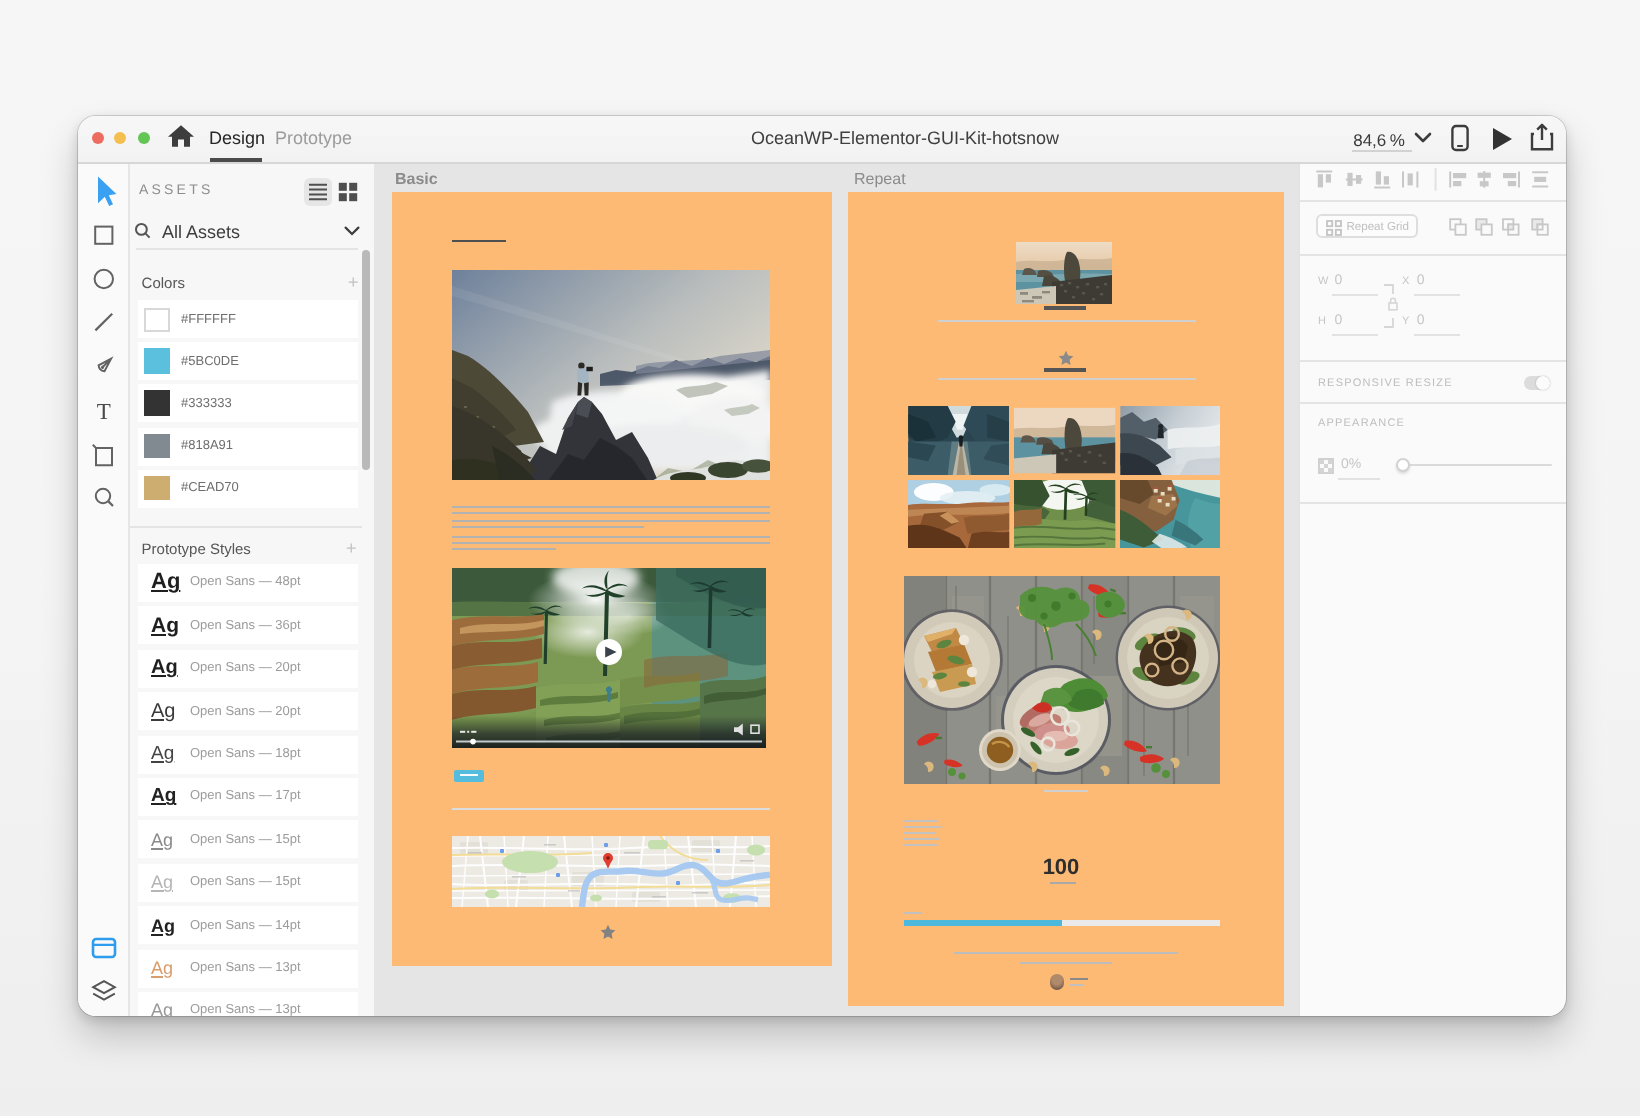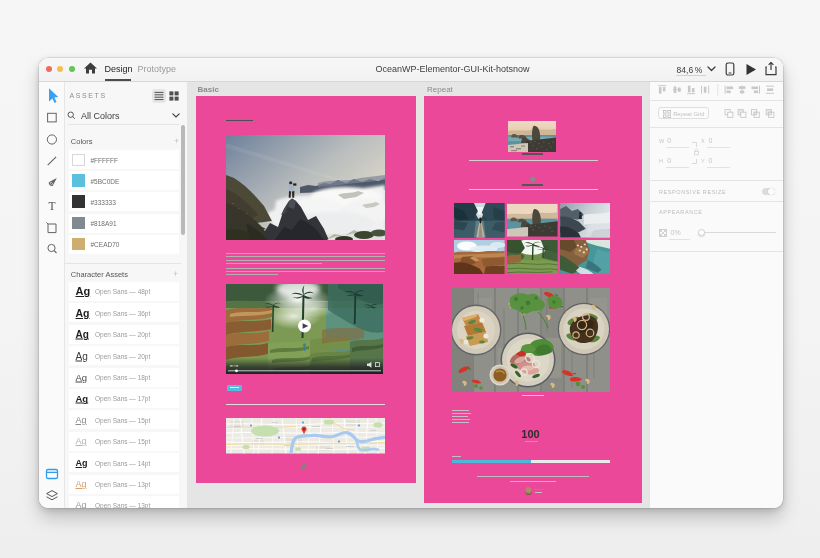--- a/index.html
+++ b/index.html
@@ -14,21 +14,21 @@
   
   .titlebar { position:absolute; left:0; top:0; width:744px; height:24px;
               background:linear-gradient(#f7f7f7,#f2f2f2); border-bottom:1px solid #d7d7d7; }
   .light { position:absolute; top:7.7px; width:6px; height:6px; border-radius:50%; }
   .tb-txt { position:absolute; font-size:9px; color:#9b9b9b; top:6.4px; white-space:nowrap; }
   
   .rail { position:absolute; left:0; top:24px; width:26px; height:425.5px; background:#fafafa; border-right:1px solid #e6e6e6; }
   .assets { position:absolute; left:26px; top:24px; width:122px; height:425.5px; background:#f7f7f7; overflow:hidden; }
   .canvas { position:absolute; left:148px; top:24px; width:462.4px; height:425.5px; background:#e5e5e6; overflow:hidden; }
   .inspector { position:absolute; left:610.4px; top:24px; width:133.6px; height:425.5px; background:#fafafa; border-left:1px solid #e3e3e3; }
-  .artboard { position:absolute; background:#ec4899; overflow:hidden; }
+  .artboard { position:absolute; background:#fdba74; overflow:hidden; }
   .ab-label { position:absolute; font-size:8px; color:#8b8b8b; }
   .hline { position:absolute; background:#e4e4e4; height:1px; }
   .arow { position:absolute; left:4.5px; width:109.5px; height:19px; background:#fff; }
   .sw { position:absolute; left:3px; top:3.2px; width:12.5px; height:12.5px; display:block; }
   .alab { position:absolute; left:21.5px; top:50%; transform:translateY(-50%); font-size:6.5px; color:#9b9b9b; white-space:nowrap; }
   .arow .alab { color:#6e6e6e; }
   #char-rows .alab { color:#9b9b9b; left:26px; }
   .ag { position:absolute; left:6.5px; top:50%; transform:translateY(-50%);text-decoration:underline; }
   .ins-lab { position:absolute; font-size:5.5px; letter-spacing:0.6px; color:#bdbdbd; }
   .ins-num { position:absolute; font-size:7px; color:#c6c6c6; }
@@ -103,21 +103,21 @@
           <rect x="0.4" y="0.4" width="4" height="4"></rect>
           <rect x="5.6" y="0.4" width="4" height="4"></rect>
           <rect x="0.4" y="5.6" width="4" height="4"></rect>
           <rect x="5.6" y="5.6" width="4" height="4"></rect>
         </g>
     </svg>
     <svg class="abs" style="left:2.5px; top:29px;" width="9" height="9" viewBox="0 0 9 9">
       <circle cx="3.7" cy="3.7" r="2.7" fill="none" stroke="#555" stroke-width="1"></circle>
       <line x1="5.7" y1="5.7" x2="7.8" y2="7.8" stroke="#555" stroke-width="1"></line>
     </svg>
-    <div class="abs" style="left:16.5px; top:28.5px; font-size:9px; color:#3e3e3e;">All Colors</div>
+    <div class="abs" style="left:16.5px; top:28.5px; font-size:9px; color:#3e3e3e;">All Assets</div>
     <svg class="abs" style="left:107.5px; top:31px;" width="8" height="5" viewBox="0 0 8 5">
       <path d="M0.8 0.8 L4 4 L7.2 0.8" fill="none" stroke="#3c3c3c" stroke-width="1.1" stroke-linecap="round"></path>
     </svg>
     <div class="hline" style="left:3.5px; top:41.8px; width:110.5px;"></div>
     <div class="abs" style="left:6.3px; top:55px; font-size:7.5px; color:#565656;text-align:center;">Colors</div>
     <div class="abs" style="left:109.5px; top:54px; font-size:9px; color:#c2c2c2;">+</div>
     <div id="color-rows">
       <div class="arow" style="top:68.4px;">
           <span class="sw" style="background:#fff; border:1px solid #d8d8d8;"></span>
           <span class="alab">#FFFFFF</span>
@@ -133,21 +133,21 @@
       <div class="arow" style="top:131.6px;">
           <span class="sw" style="background:#818a91;"></span>
           <span class="alab">#818A91</span>
         </div>
       <div class="arow" style="top:152.7px;">
           <span class="sw" style="background:#cead70;"></span>
           <span class="alab">#CEAD70</span>
         </div>
     </div>
     <div class="hline" style="left:0px; top:180.6px; width:116px;"></div>
-    <div class="abs" style="left:6.3px; top:187.6px; font-size:7.5px; color:#565656;">Character Assets</div>
+    <div class="abs" style="left:6.3px; top:187.6px; font-size:7.5px; color:#565656;">Prototype Styles</div>
     <div class="abs" style="left:108.5px; top:186.6px; font-size:9px; color:#c2c2c2;">+</div>
     <div id="char-rows">
       <div class="arow" style="top:199.9px;">
           <span class="ag" style="font-size:11px; font-weight:bold; color:#1f1f1f;">Ag</span>
           <span class="alab">Open Sans — 48pt</span>
         </div>
       <div class="arow" style="top:221.3px;">
           <span class="ag" style="font-size:10.5px; font-weight:bold; color:#1f1f1f;">Ag</span>
           <span class="alab">Open Sans — 36pt</span>
         </div>

